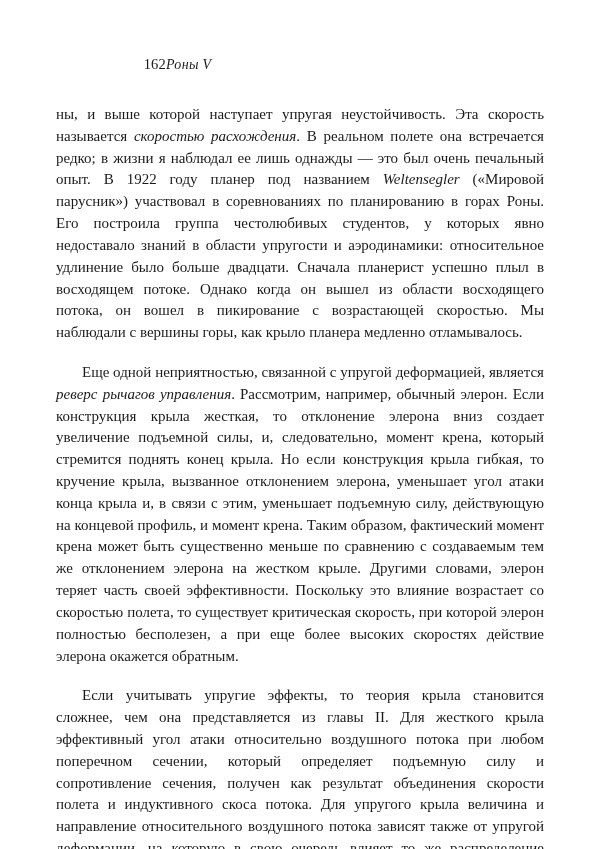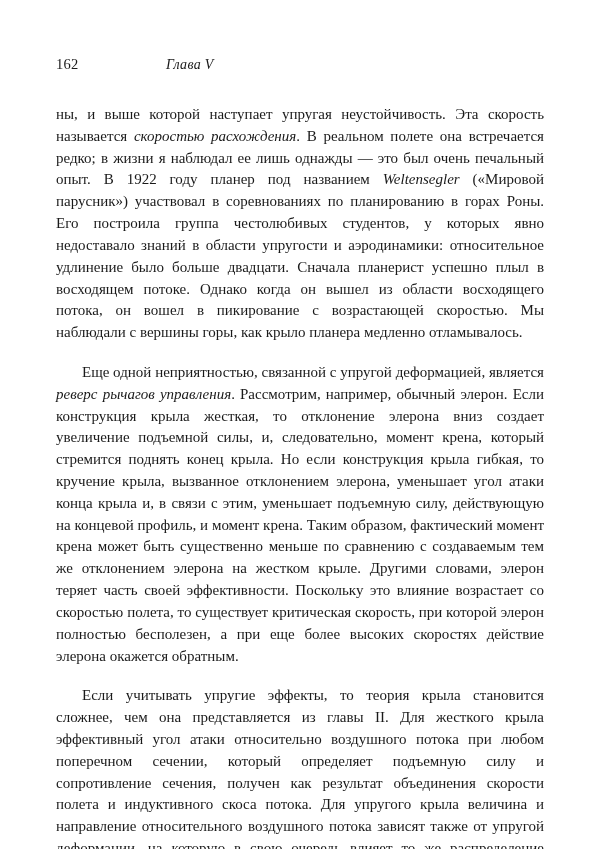--- a/index.html
+++ b/index.html
@@ -19,20 +19,21 @@
     width: 600px;
     height: 849px;
     box-sizing: border-box;
     padding: 56px 56px 40px 56px;
   }
   .running-head {
     display: flex;
     align-items: baseline;
     height: 30px;
     margin-bottom: 18px;
+    text-align: right;
   }
   .folio {
     font-size: 14.5px;
     letter-spacing: 0.2px;
     width: 110px;
   }
   .chapter-title {
     font-size: 14px;
     font-style: italic;
     letter-spacing: 0.3px;
@@ -59,21 +60,21 @@
     font-style: italic;
   }
 </style>
 </head>
 <body>
 
 <div class="page">
 
   <div class="running-head">
     <div class="folio">162</div>
-    <div class="chapter-title">Глава V</div>
+    <div class="chapter-title">Роны V</div>
   </div>
 
   <div class="body-text" id="body-text">
       <p class="para first"><span>ны, и выше которой наступает упругая неустойчивость. Эта скорость называется </span><i>скоростью расхождения</i><span>. В реальном полете она встречается редко; в жизни я наблюдал ее лишь однажды — это был очень печальный опыт. В 1922 году планер под названием </span><i>Weltensegler</i><span> («Мировой парусник») участвовал в соревнованиях по планированию в горах Роны. Его построила группа честолюбивых студентов, у которых явно недоставало знаний в области упругости и аэродинамики: относительное удлинение было больше двадцати. Сначала планерист успешно плыл в восходящем потоке. Однако когда он вышел из области восходящего потока, он вошел в пикирование с возрастающей скоростью. Мы наблюдали с вершины горы, как крыло планера медленно отламывалось.</span></p>
       <p class="para"><span>Еще одной неприятностью, связанной с упругой деформацией, является </span><i>реверс рычагов управления</i><span>. Рассмотрим, например, обычный элерон. Если конструкция крыла жесткая, то отклонение элерона вниз создает увеличение подъемной силы, и, следовательно, момент крена, который стремится поднять конец крыла. Но если конструкция крыла гибкая, то кручение крыла, вызванное отклонением элерона, уменьшает угол атаки конца крыла и, в связи с этим, уменьшает подъемную силу, действующую на концевой профиль, и момент крена. Таким образом, фактический момент крена может быть существенно меньше по сравнению с создаваемым тем же отклонением элерона на жестком крыле. Другими словами, элерон теряет часть своей эффективности. Поскольку это влияние возрастает со скоростью полета, то существует критическая скорость, при которой элерон полностью бесполезен, а при еще более высоких скоростях действие элерона окажется обратным.</span></p>
       <p class="para"><span>Если учитывать упругие эффекты, то теория крыла становится сложнее, чем она представляется из главы II. Для жесткого крыла эффективный угол атаки относительно воздушного потока при любом поперечном сечении, который определяет подъемную силу и сопротивление сечения, получен как результат объединения скорости полета и индуктивного скоса потока. Для упругого крыла величина и направление относительного воздушного потока зависят также от упругой деформации, на которую в свою очередь влияет то же распределение подъемной силы. Это мы надеемся рассчитать. Сирс предложил приближенный метод расчета такого взаимного действия [8]. Аэроупругие эффекты важны для всех высокоскоростных самолетов. Если относительное удлинение большое, то кручение крыла значительно. Для са-</span></p>
     </div>
 
 </div>
 

